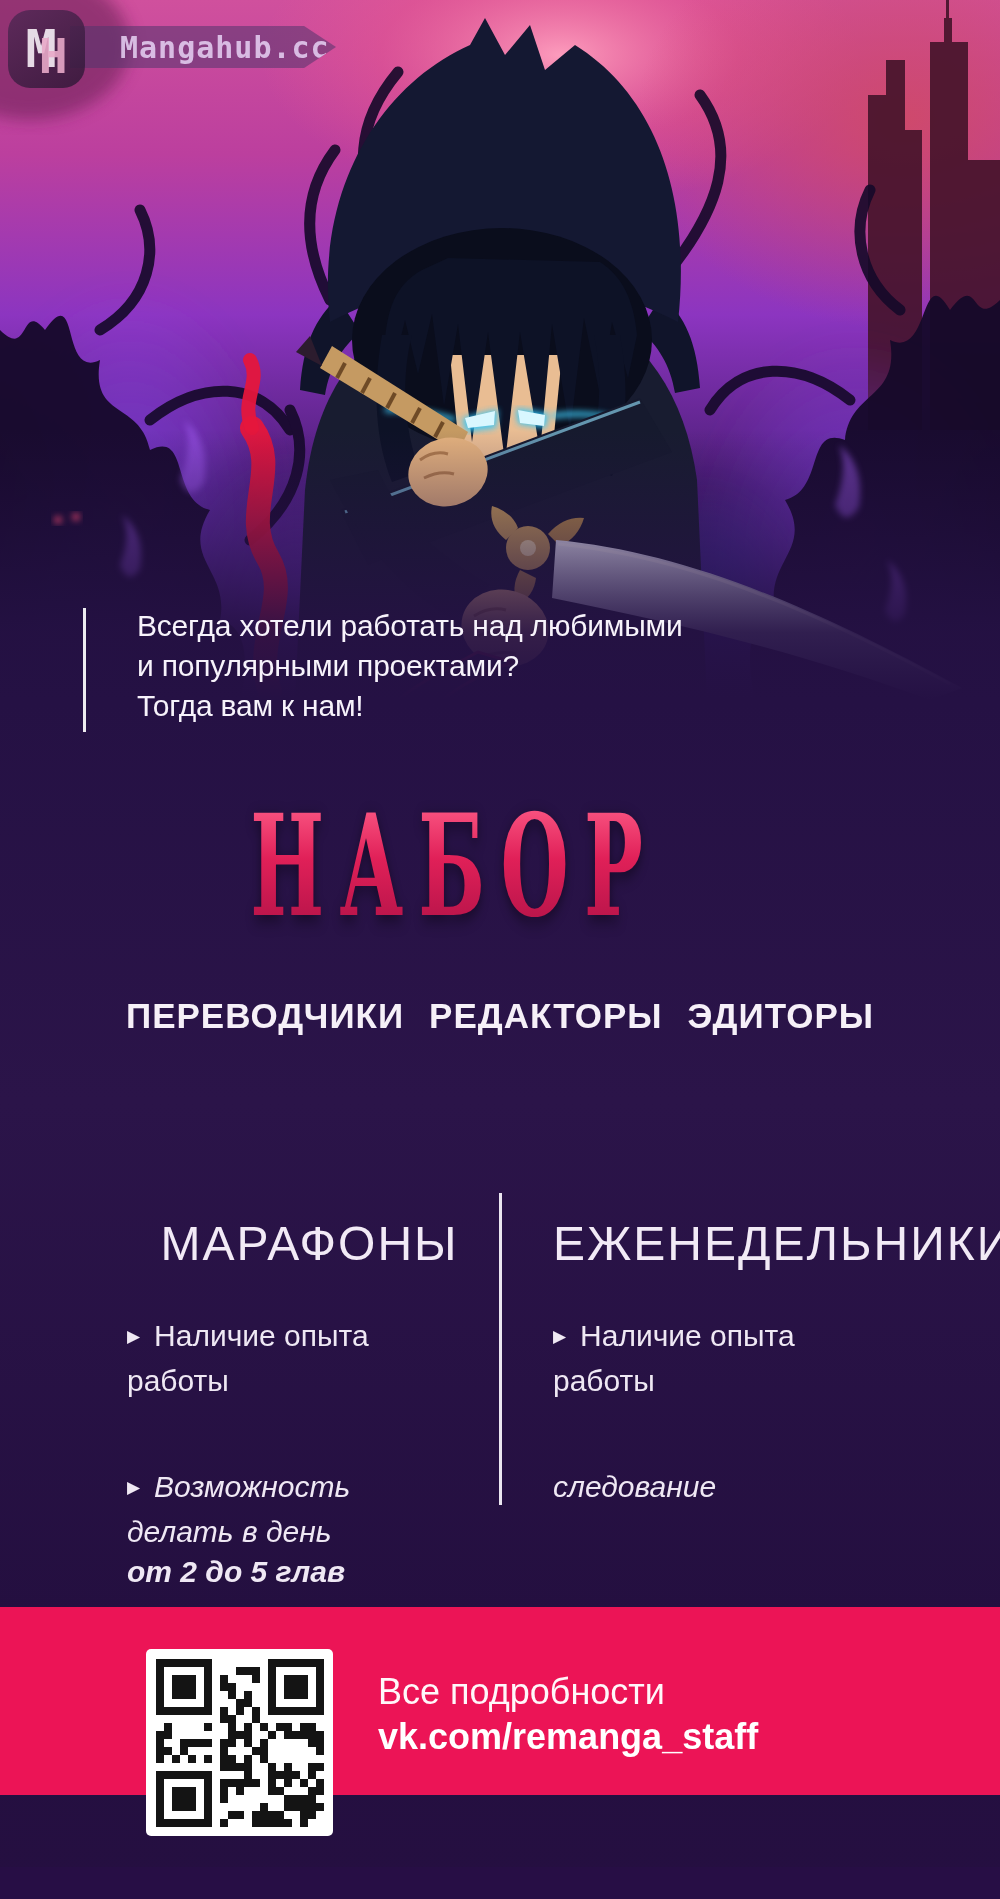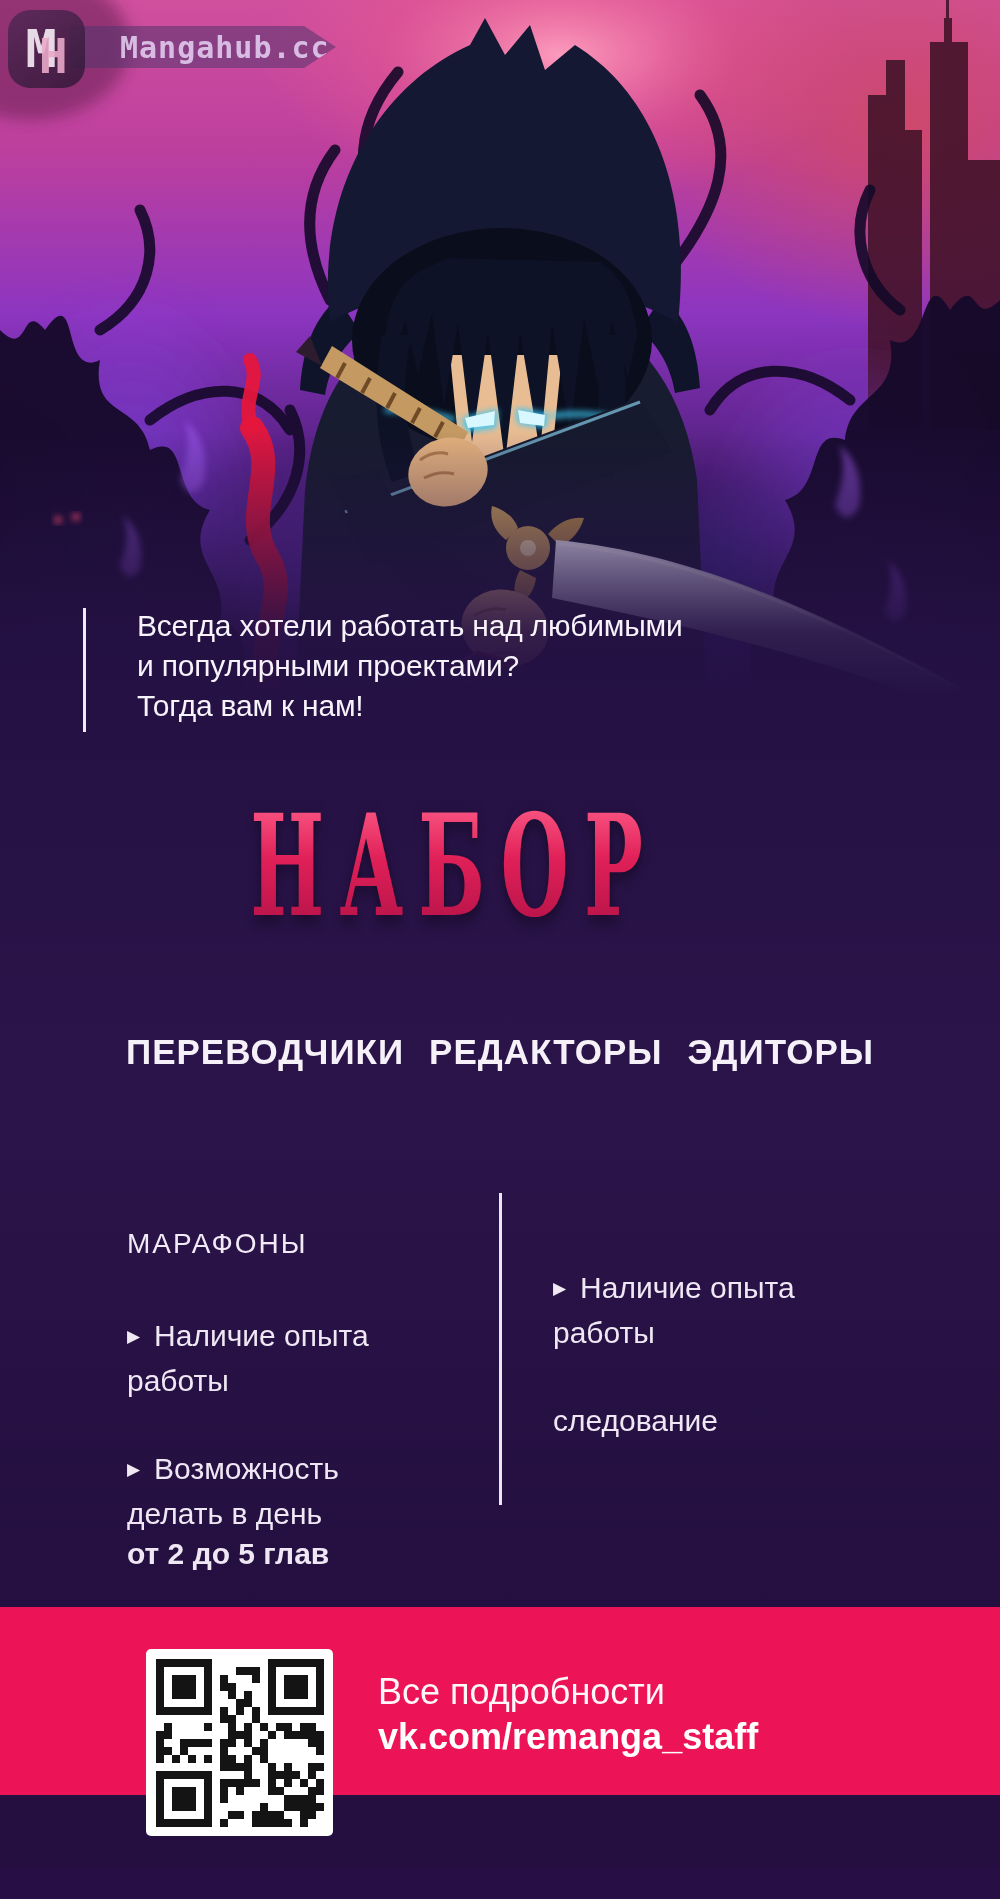--- a/index.html
+++ b/index.html
@@ -37,33 +37,33 @@
   
   .nabor{position:absolute;top:796px;left:0;width:908px;text-align:center;z-index:4;}
   .nabor span{display:inline-block;font-family:"DejaVu Serif","Liberation Serif",serif;
     font-weight:bold;font-size:140px;line-height:1;letter-spacing:27px;
     transform:scaleX(.56);transform-origin:50% 50%;
     background:linear-gradient(180deg,#ff5f8a 0%,#e02058 45%,#b01247 100%);
     -webkit-background-clip:text;background-clip:text;color:transparent;
     filter:drop-shadow(0 5px 8px rgba(0,0,0,.45));}
 
   
-  .roles{position:absolute;top:1032px;left:0;width:1000px;display:flex;justify-content:center;gap:25px;z-index:4;}
+  .roles{position:absolute;top:996px;left:0;width:1000px;display:flex;justify-content:center;gap:25px;z-index:4;}
   .roles span{font-size:35px;font-weight:bold;color:#f6f0f8;letter-spacing:1px;}
 
   
   .req-heading{position:absolute;top:1100px;left:0;width:1000px;text-align:center;
     font-size:44px;font-weight:bold;letter-spacing:2px;color:var(--accent,#e9155b);z-index:4;}
   .col{position:absolute;top:1220px;z-index:4;}
   .col-left{left:127px;width:365px;}
   .col-right{left:553px;width:410px;}
-  .col-header{font-size:28px;line-height:48px;letter-spacing:2px;color:#f2eaf6;font-weight:400;}
+  .col-header{font-size:48px;line-height:48px;letter-spacing:2px;color:#f2eaf6;font-weight:400;text-align:center;}
   .item{margin-top:0;}
   .item.first{margin-top:48px;}
-  .item.second{margin-top:48px;}
+  .item.second{margin-top:66px;font-style:italic;}
   .b-line{font-size:30px;line-height:40px;color:#efe8f4;}
   .b-line .tri{font-size:17px;margin-right:14px;position:relative;top:-4px;color:#f0e9f4;}
   .b-line.bold{font-weight:bold;}
   .divider{position:absolute;left:499px;top:1193px;width:3px;height:312px;background:rgba(252,248,255,.92);z-index:4;}
 
   
   .footer{position:absolute;top:1607px;left:0;width:1000px;height:188px;background:var(--band,#ec1456);z-index:4;}
   .qr-card{position:absolute;left:146px;top:42px;width:187px;height:187px;background:#ffffff;
     border-radius:5px;display:flex;align-items:center;justify-content:center;}
   .footer-text{position:absolute;left:378px;top:62px;line-height:45px;}
@@ -288,20 +288,21 @@
     <div class="item second">
       <div class="b-line"><span class="tri">▶</span><span>Возможность</span></div>
       <div class="b-line">делать в день</div>
       <div class="b-line bold">от 2 до 5 глав</div>
     </div>
   </div>
 
   <div class="divider"></div>
 
   <div class="col col-right">
+    <div class="col-header">ЕЖЕНЕДЕЛЬНИКИ</div>
     <div class="item first">
       <div class="b-line"><span class="tri">▶</span><span>Наличие опыта</span></div>
       <div class="b-line">работы</div>
     </div>
     <div class="item second">
       <div class="b-line">следование</div>
     </div>
   </div>
 
   <div class="footer">

